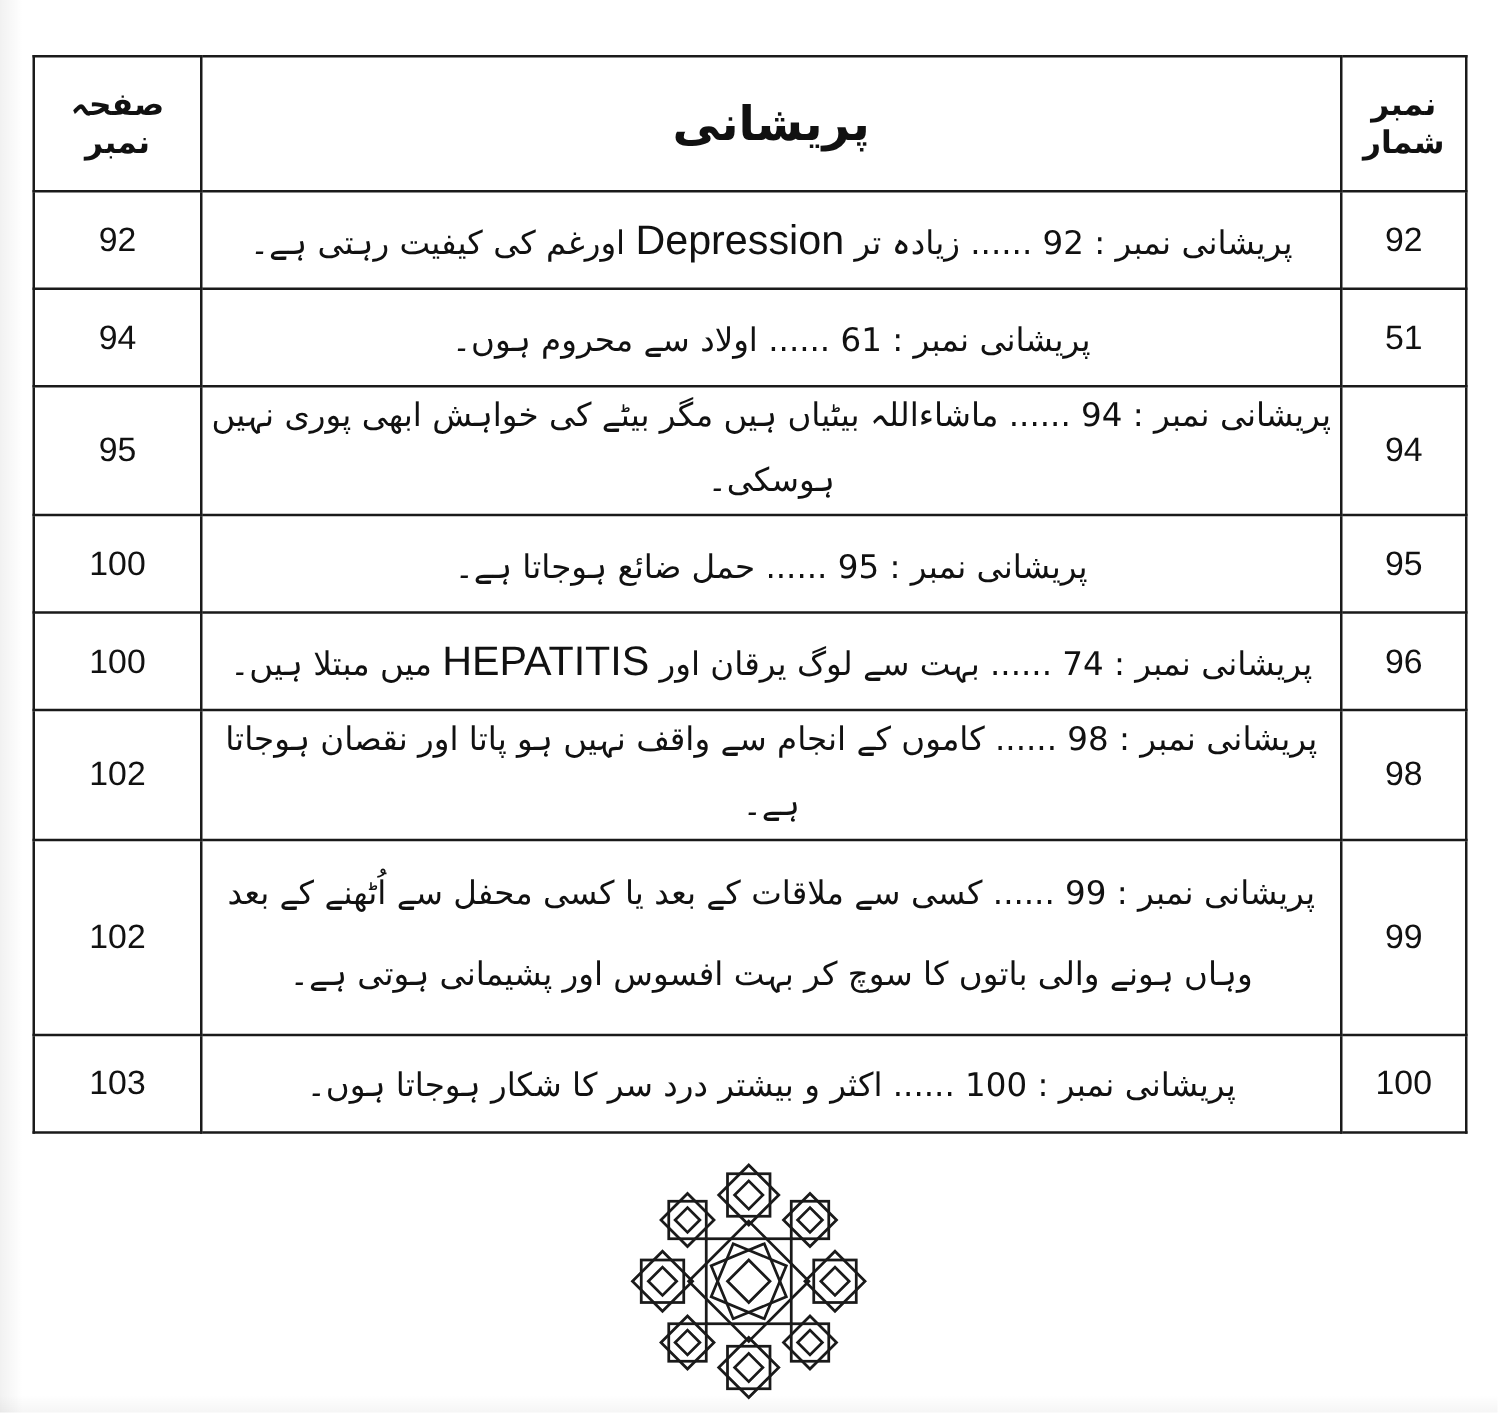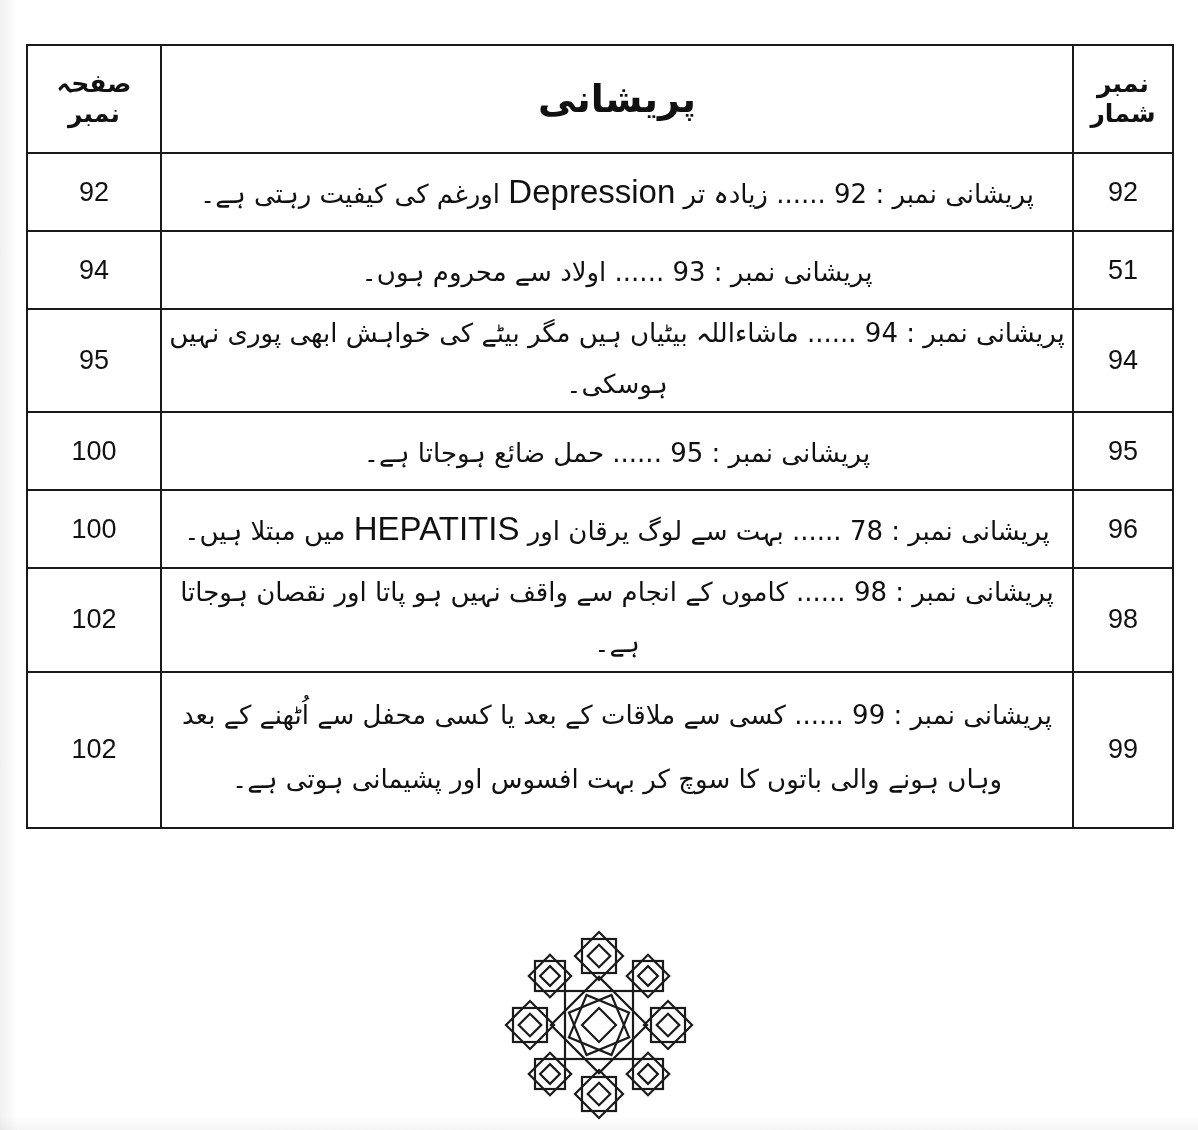--- a/index.html
+++ b/index.html
@@ -145,55 +145,60 @@
     <tbody>
 
       <tr class="row-std">
         <td class="num-cell">92</td>
         <td class="text-cell"><span>پریشانی نمبر : 92 ...... زیادہ تر </span><span class="latin">Depression</span><span> اورغم کی کیفیت رہتی ہے۔</span></td>
         <td class="serial-cell">92</td>
       </tr>
 
       <tr class="row-std">
         <td class="num-cell">94</td>
-        <td class="text-cell"><span>پریشانی نمبر : 93 ...... اولاد سے محروم ہوں۔</span><span class="latin"></span><span></span></td>
+        <td class="text-cell"><span>پریشانی نمبر : 61 ...... اولاد سے محروم ہوں۔</span><span class="latin"></span><span></span></td>
         <td class="serial-cell">51</td>
       </tr>
 
       <tr class="row-std">
         <td class="num-cell">95</td>
         <td class="text-cell"><span>پریشانی نمبر : 94 ...... ماشاءاللہ بیٹیاں ہیں مگر بیٹے کی خواہش ابھی پوری نہیں ہوسکی۔</span><span class="latin"></span><span></span></td>
         <td class="serial-cell">94</td>
       </tr>
 
       <tr class="row-std">
         <td class="num-cell">100</td>
         <td class="text-cell"><span>پریشانی نمبر : 95 ...... حمل ضائع ہوجاتا ہے۔</span><span class="latin"></span><span></span></td>
         <td class="serial-cell">95</td>
       </tr>
 
       <tr class="row-std">
         <td class="num-cell">100</td>
-        <td class="text-cell"><span>پریشانی نمبر : 78 ...... بہت سے لوگ یرقان اور </span><span class="latin">HEPATITIS</span><span> میں مبتلا ہیں۔</span></td>
+        <td class="text-cell"><span>پریشانی نمبر : 74 ...... بہت سے لوگ یرقان اور </span><span class="latin">HEPATITIS</span><span> میں مبتلا ہیں۔</span></td>
         <td class="serial-cell">96</td>
       </tr>
 
 
       <tr class="row-std">
         <td class="num-cell">102</td>
         <td class="text-cell"><span>پریشانی نمبر : 98 ...... کاموں کے انجام سے واقف نہیں ہو پاتا اور نقصان ہوجاتا ہے۔</span><span class="latin"></span><span></span></td>
         <td class="serial-cell">98</td>
       </tr>
 
       <tr class="row-tall">
         <td class="num-cell">102</td>
         <td class="text-cell two-line"><span>پریشانی نمبر : 99 ...... کسی سے ملاقات کے بعد یا کسی محفل سے اُٹھنے کے بعد وہاں ہونے والی باتوں کا سوچ کر بہت افسوس اور پشیمانی ہوتی ہے۔</span><span class="latin"></span><span></span></td>
         <td class="serial-cell">99</td>
       </tr>
 
+      <tr class="row-std">
+        <td class="num-cell">103</td>
+        <td class="text-cell"><span>پریشانی نمبر : 100 ...... اکثر و بیشتر درد سر کا شکار ہوجاتا ہوں۔</span><span class="latin"></span><span></span></td>
+        <td class="serial-cell">100</td>
+      </tr>
 
     </tbody>
   </table>
 
   <div class="ornament">
     <svg viewBox="0 0 200 190" width="200" height="190" aria-hidden="true">
       <g fill="none" stroke="#1a1a1a" stroke-width="2.2">
 
         <g transform="translate(100,95)">
           <rect x="-34" y="-34" width="68" height="68"></rect>

